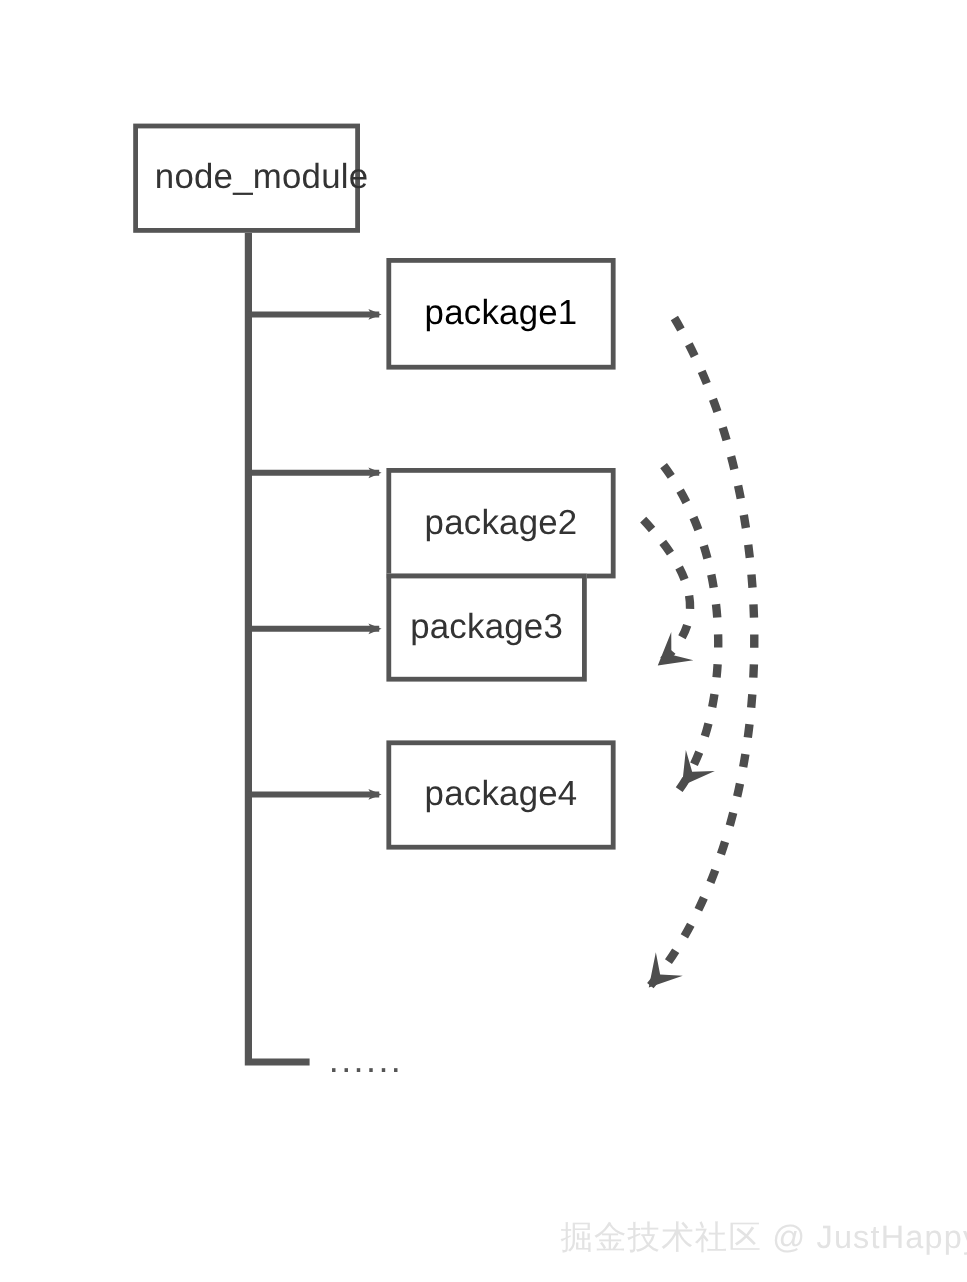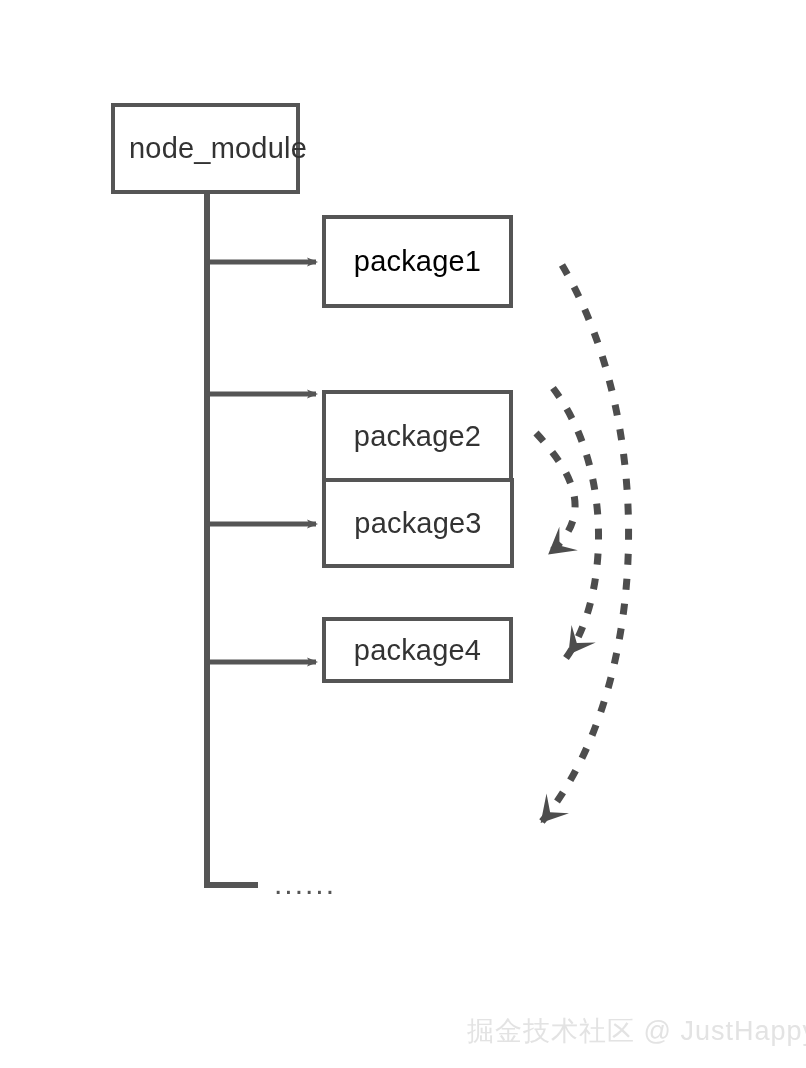--- a/index.html
+++ b/index.html
@@ -101,24 +101,24 @@
     <span class="node-label" style="color: rgb(51, 51, 51);">node_module</span>
   </div>
 
   <div id="package-boxes">
       <div class="node-box pkg" style="left: 322px; top: 215px; width: 191px; height: 93px; border-color: rgb(85, 85, 85); background: rgb(255, 255, 255);">
         <span class="node-label" style="color: #000000;">package1</span>
       </div>
       <div class="node-box pkg" style="left: 322px; top: 348px; width: 191px; height: 92px; border-color: rgb(85, 85, 85); background: rgb(255, 255, 255); margin-top: 42px;">
         <span class="node-label" style="color: rgb(51, 51, 51);">package2</span>
       </div>
-      <div class="node-box pkg" style="left: 322px; top: 478px; width: 192px; height: 90px; border-color: rgb(85, 85, 85); background: rgb(255, 255, 255);">
+      <div class="node-box pkg" style="left: 322px; top: 478px; width: 167px; height: 90px; border-color: rgb(85, 85, 85); background: rgb(255, 255, 255);">
         <span class="node-label" style="color: rgb(51, 51, 51);">package3</span>
       </div>
-      <div class="node-box pkg" style="left: 322px; top: 617px; width: 191px; height: 66px; border-color: rgb(85, 85, 85); background: rgb(255, 255, 255);">
+      <div class="node-box pkg" style="left: 322px; top: 617px; width: 191px; height: 91px; border-color: rgb(85, 85, 85); background: rgb(255, 255, 255);">
         <span class="node-label" style="color: rgb(51, 51, 51);">package4</span>
       </div>
     </div>
 
   <div class="ellipsis-label" id="ellipsis-el" style="left: 274px; top: 869px; color: rgb(85, 85, 85);">......</div>
 
   <div class="watermark" id="watermark-el" style="left: 467px; top: 1018px; color: rgb(227, 227, 227);">掘金技术社区 @ JustHappy</div>
 
 </div>
 

